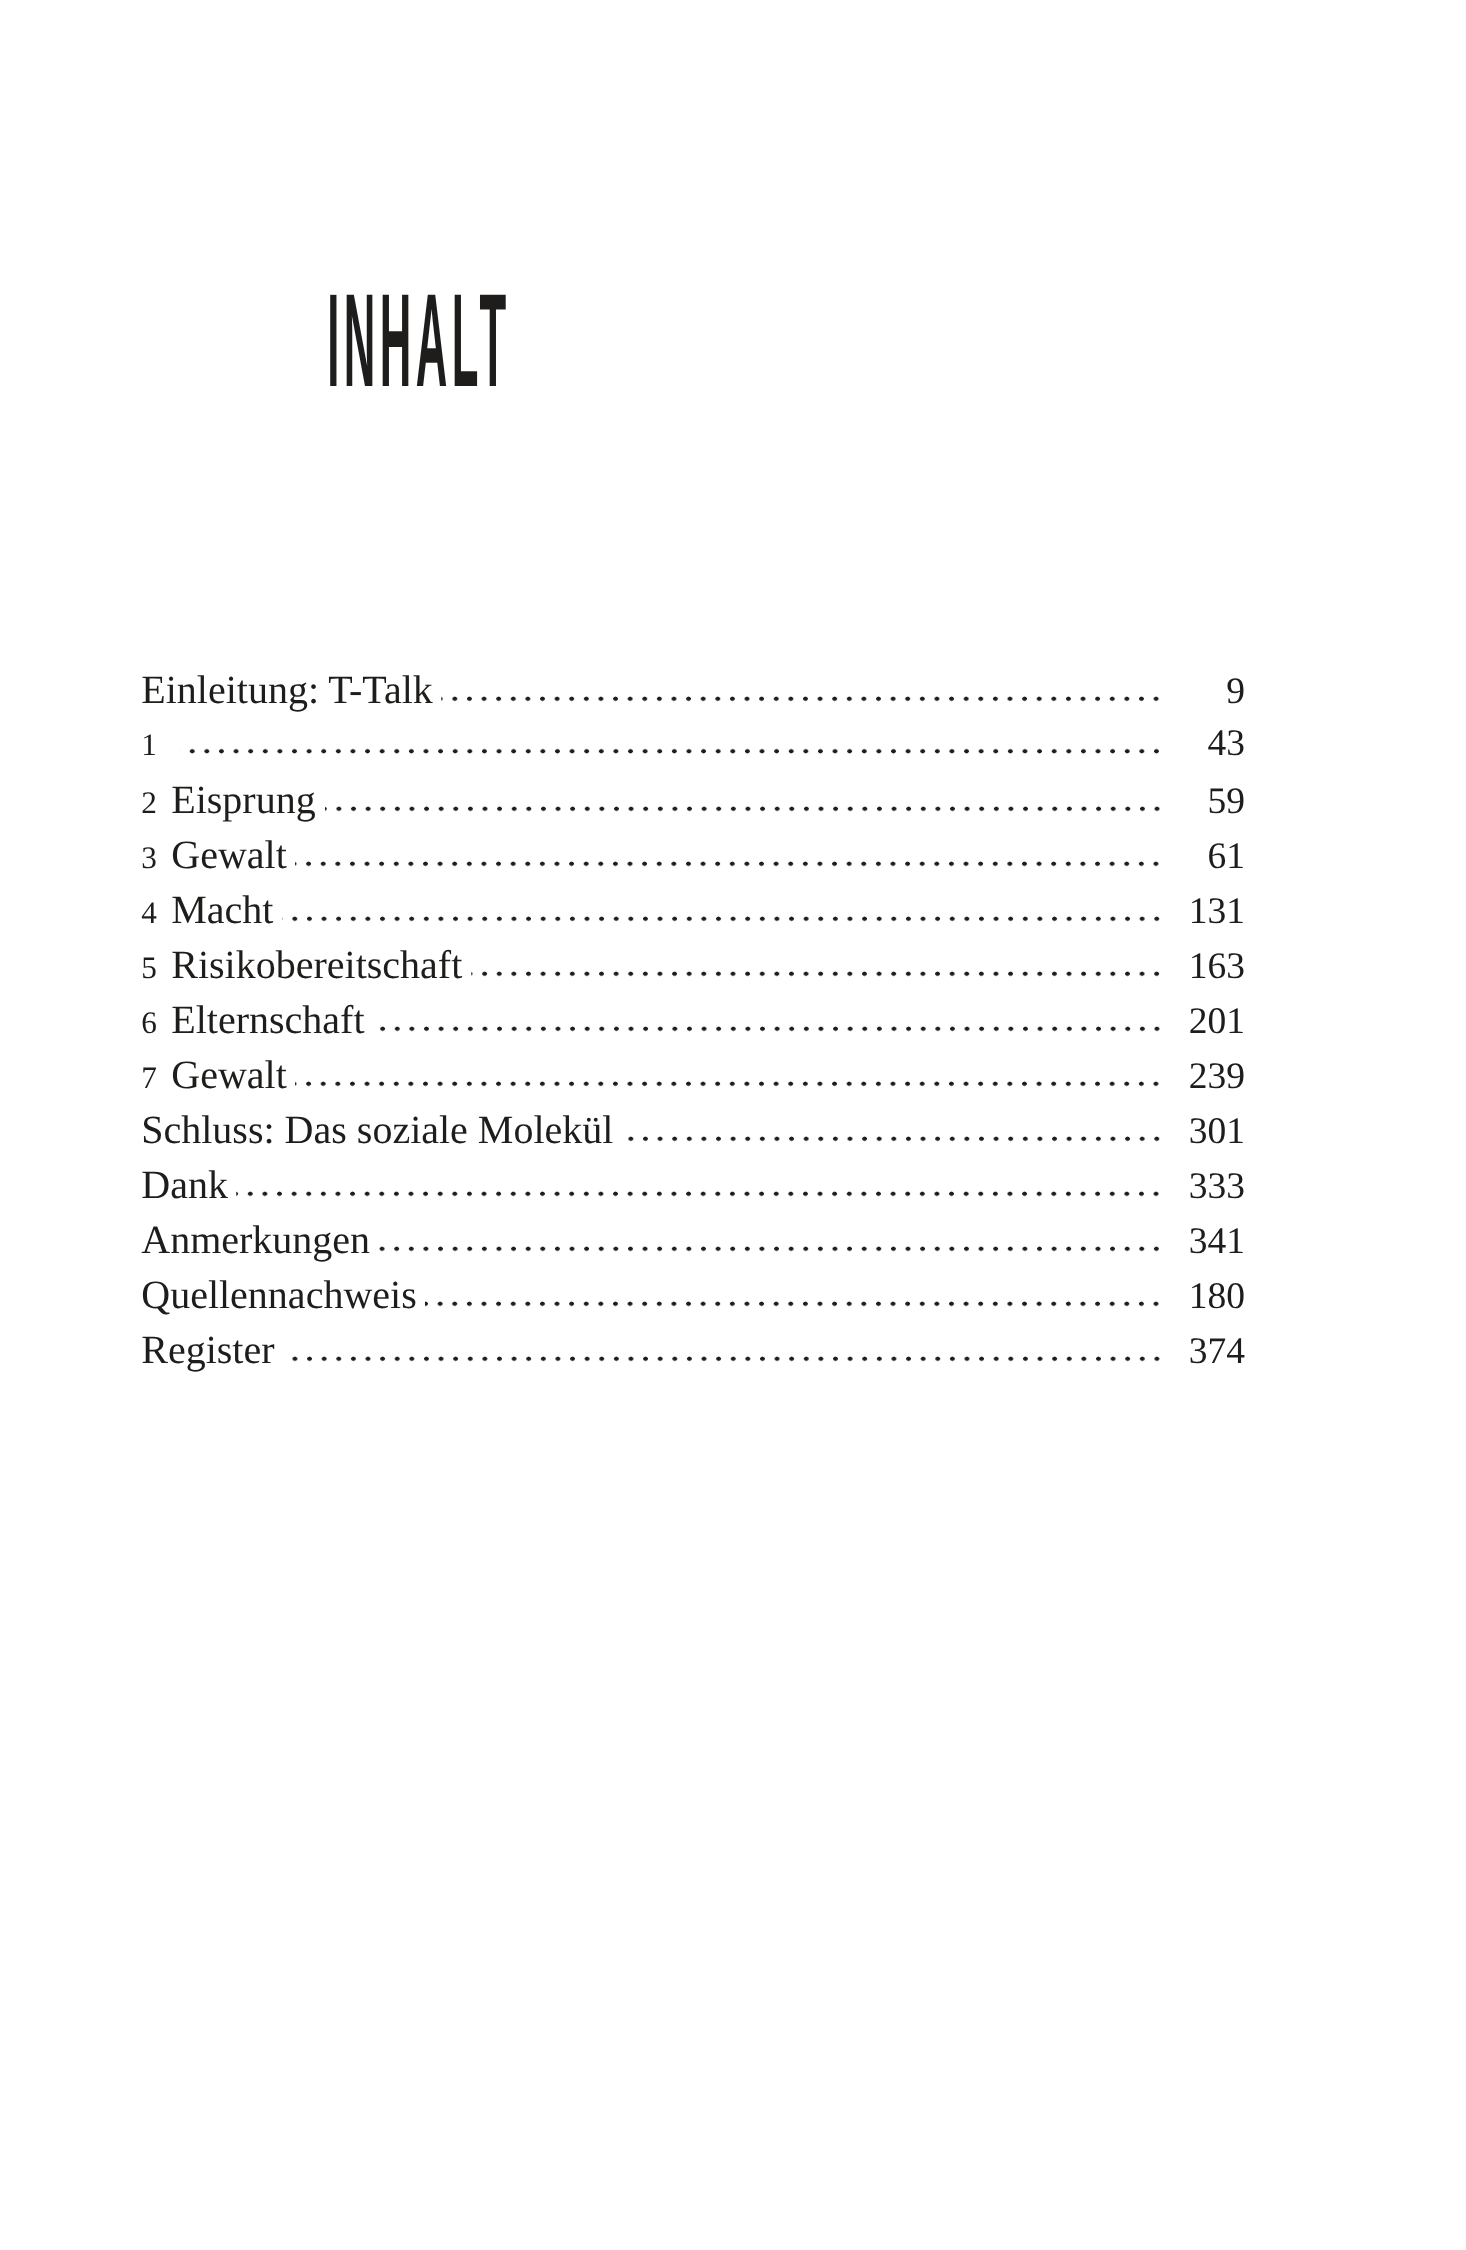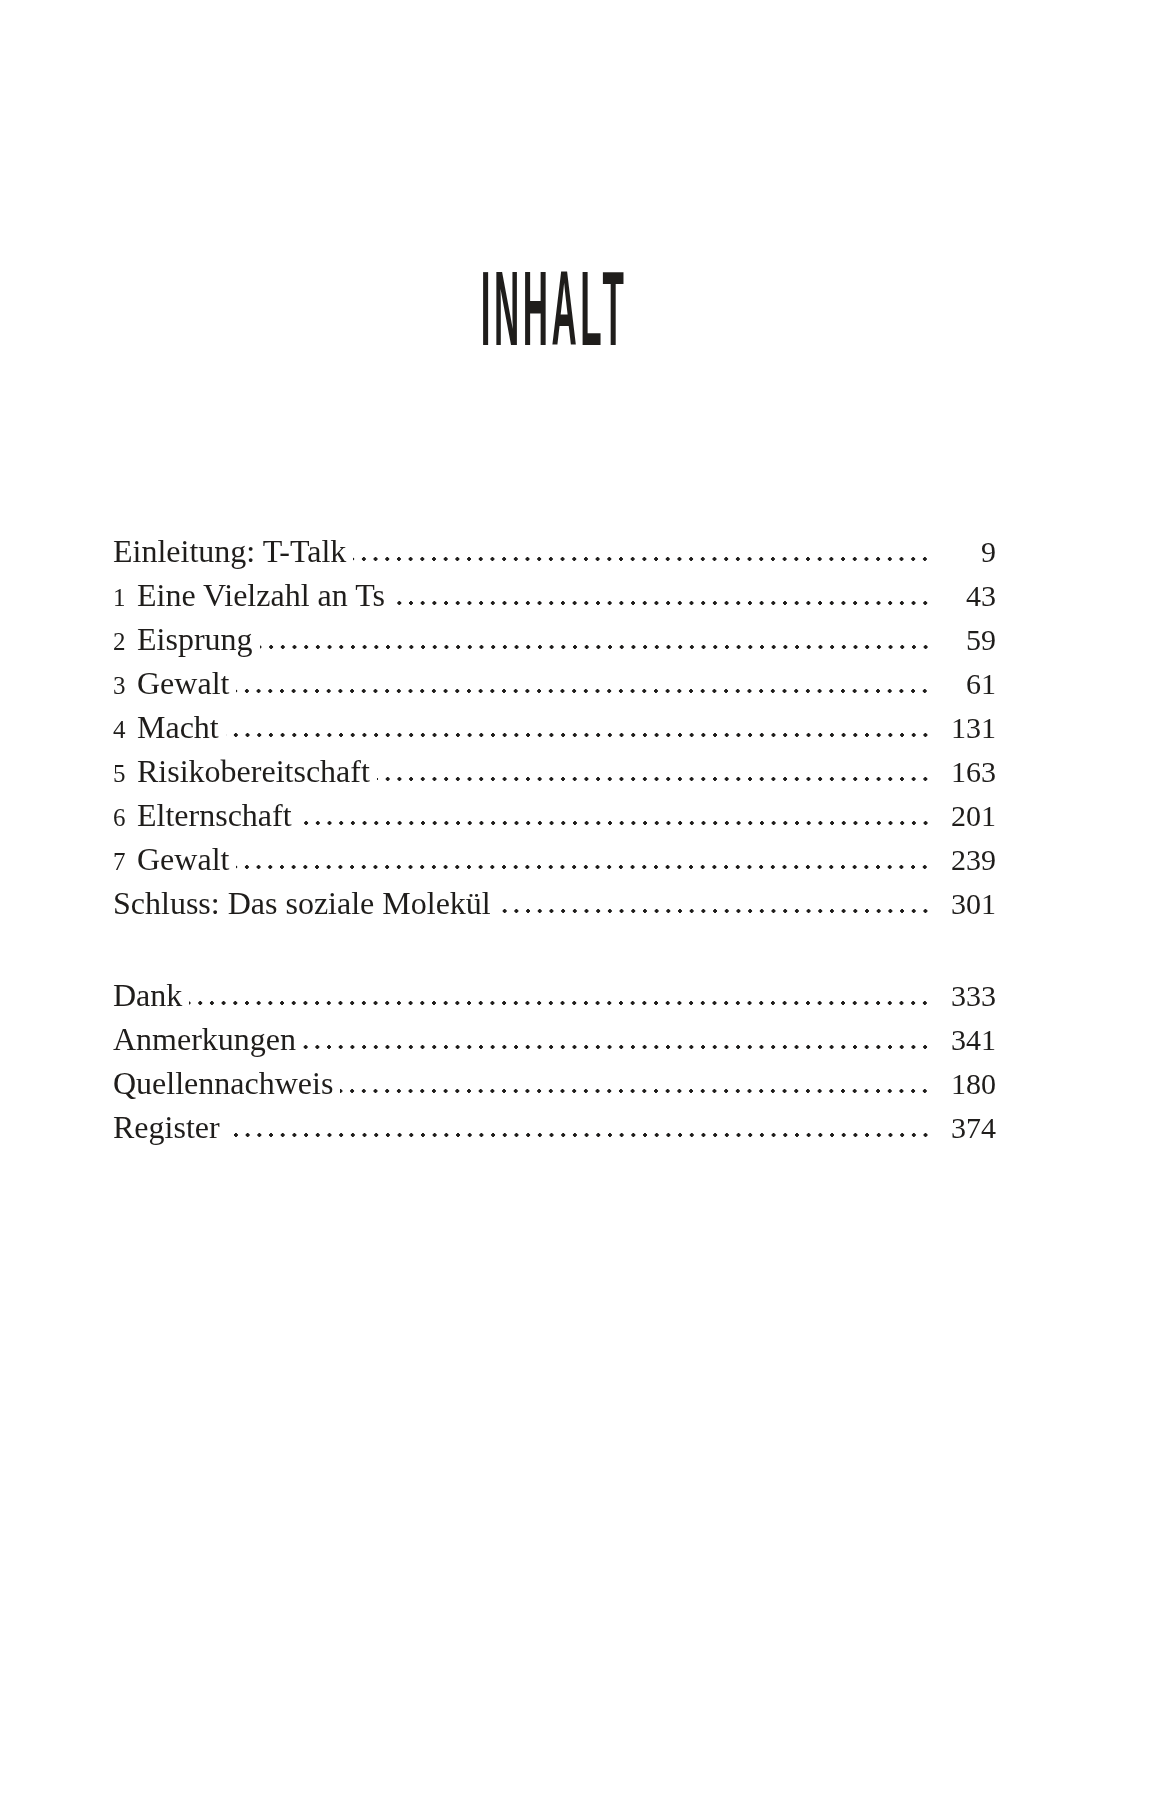--- a/index.html
+++ b/index.html
@@ -17,43 +17,42 @@
   .content-col {
     position: absolute;
     left: 113px;
     top: 0;
     width: 883px;
     height: 100%;
   }
   
   .title-wrap {
     position: absolute;
-    top: 270px;
+    top: 235px;
     left: 0;
     width: 100%;
     height: 80px;
-    text-align: center;
     white-space: nowrap;
   }
   .title-text {
     display: inline-block;
     font-family: "Liberation Sans", sans-serif;
     font-weight: 700;
     font-size: 106px;
     line-height: 77px;
     height: 80px;
     letter-spacing: 0.10em;
     transform: scaleX(0.33);
     transform-origin: 50% 50%;
     color: var(--ink);
   }
   
   .toc-list { position: absolute; left: 0; width: 100%; }
   .toc-main { top: 529px; }
-  .toc-back { top: 973px; }
+  .toc-back { top: 925px; }
   .toc-row {
     display: flex;
     align-items: baseline;
     height: 44px;
     font-size: 32px;
     line-height: 44px;
     white-space: nowrap;
   }
   .chap-num {
     width: 24px;
@@ -91,21 +90,20 @@
     </div>
 
     <div class="toc-list toc-main" id="toc-main">
         <div class="toc-row">
           <span class="row-label">Einleitung: T-Talk</span>
           <span class="dot-leader"></span>
           <span class="page-num">9</span>
         </div>
         <div class="toc-row">
           <span class="chap-num">1</span>
-          <span class="row-label">Eine Vielzahl an Ts</span>
           <span class="dot-leader"></span>
           <span class="page-num">43</span>
         </div>
         <div class="toc-row">
           <span class="chap-num">2</span>
           <span class="row-label">Eisprung</span>
           <span class="dot-leader"></span>
           <span class="page-num">59</span>
         </div>
         <div class="toc-row">

